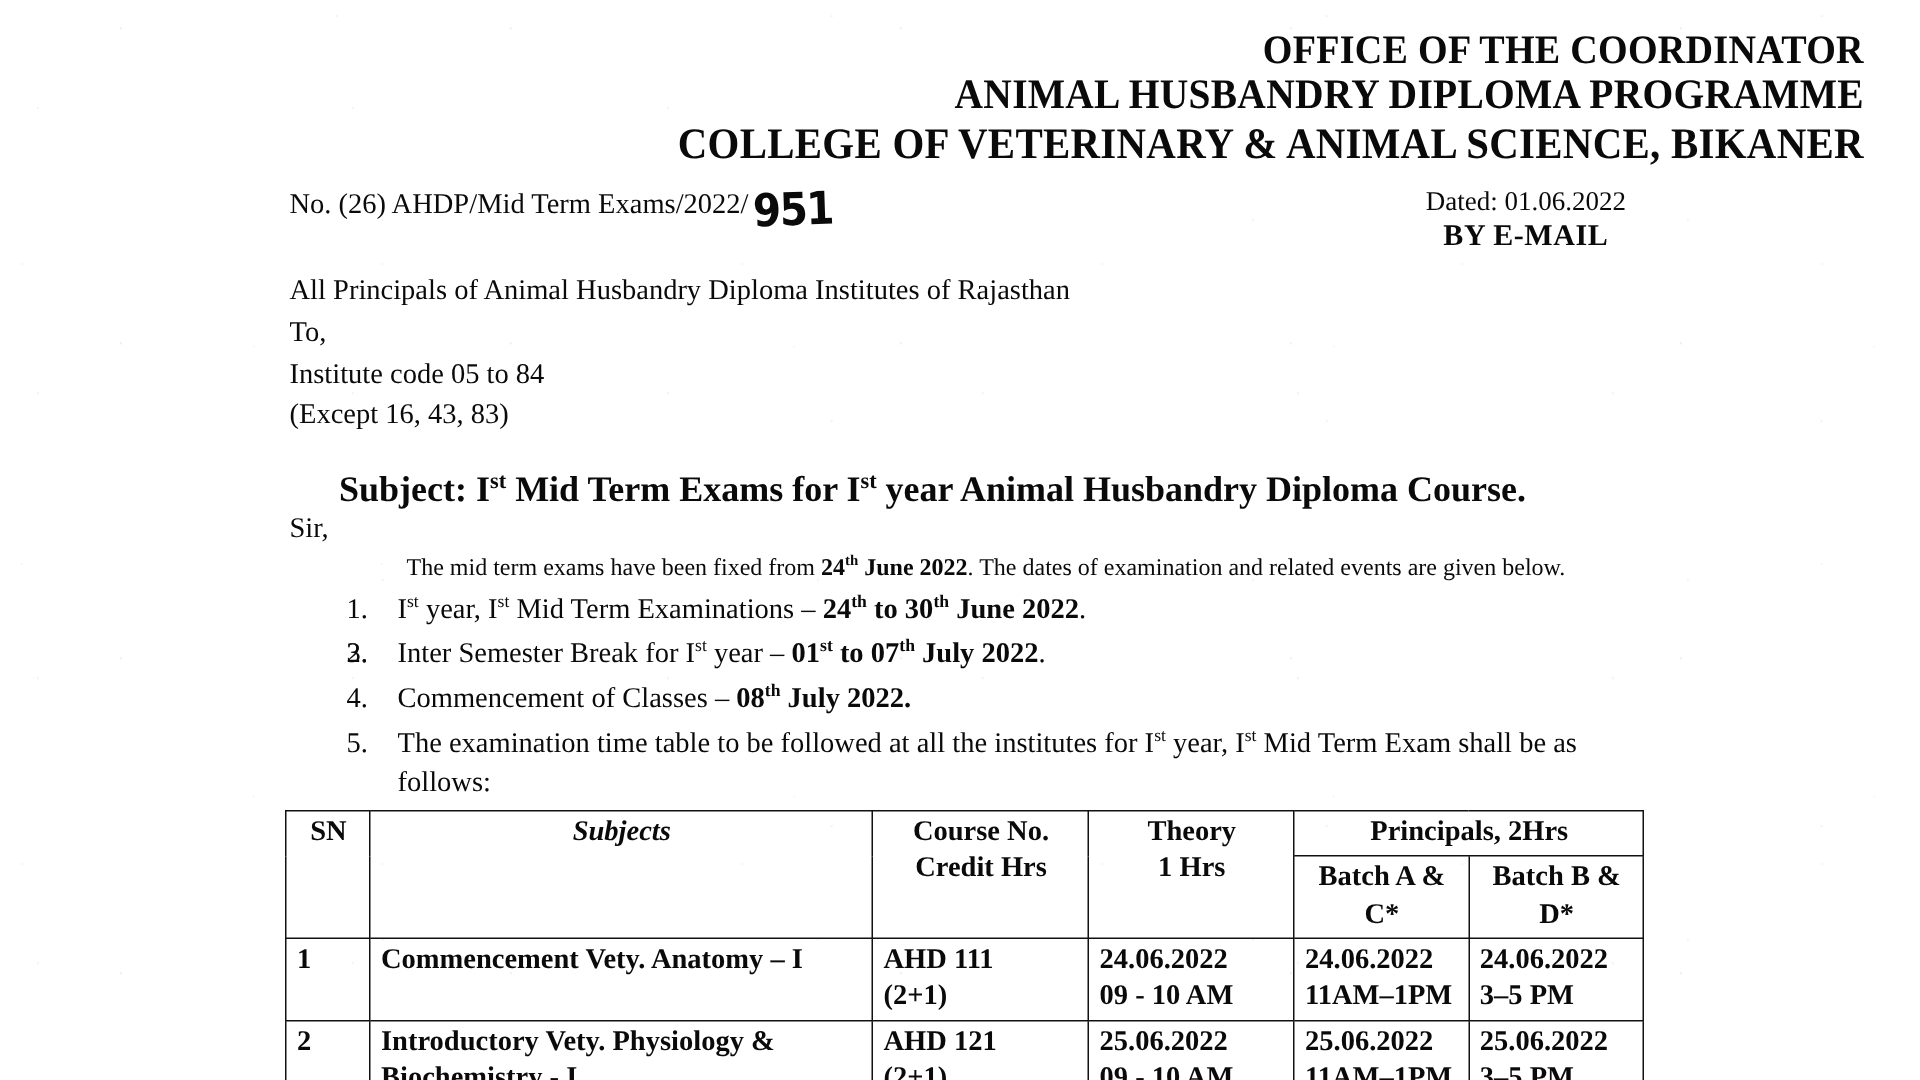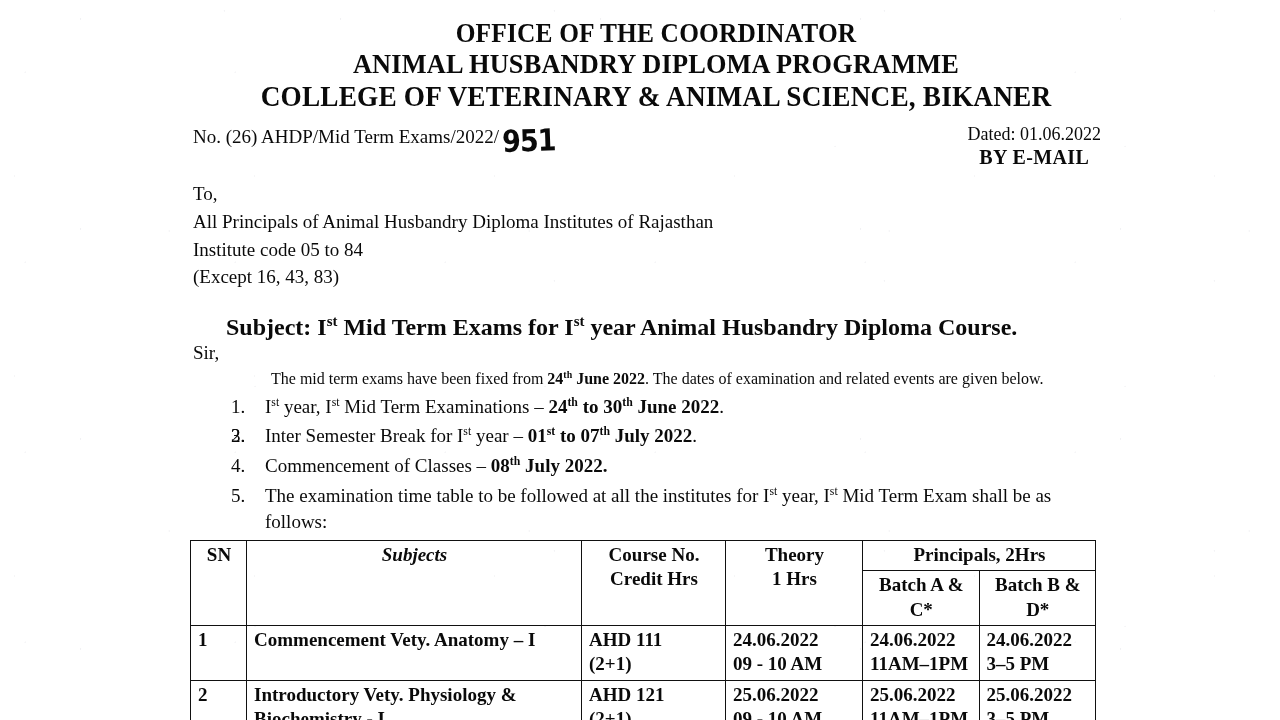--- a/index.html
+++ b/index.html
@@ -18,21 +18,21 @@
   }
   .page {
     position: absolute;
     inset: 0;
     width: 1280px;
     height: 720px;
   }
 
   
   .letterhead {
-    text-align: center;
+    text-align: right;
     padding-top: 18px;
     margin-left: 32px;
   }
   .lh-line {
     font-weight: bold;
     letter-spacing: 0.2px;
     line-height: 1.12;
     transform: scaleX(0.94);
     transform-origin: center;
     white-space: nowrap;
@@ -60,21 +60,21 @@
     font-weight: 600;
     letter-spacing: -1px;
     position: relative;
     top: 7px;
     left: 3px;
     display: inline-block;
     transform: rotate(-2deg) scaleY(1.12);
   }
   .ref-right {
     position: absolute;
-    right: 179px;
+    right: 196px;
     top: 6px;
     text-align: right;
     white-space: nowrap;
   }
   .dated { font-size: 18px; display: block; }
   .by-email {
     font-size: 20px;
     font-weight: bold;
     display: block;
     margin-top: 1px;
@@ -211,22 +211,22 @@
     <div class="ref-no">
       <span>No. (26) AHDP/Mid Term Exams/2022/</span><span class="ref-hand">951</span>
     </div>
     <div class="ref-right">
       <span class="dated">Dated: 01.06.2022</span>
       <span class="by-email">BY E-MAIL</span>
     </div>
   </div>
 
   <div class="addressee">
+    <div>All Principals of Animal Husbandry Diploma Institutes of Rajasthan</div>
     <div>To,</div>
-    <div>All Principals of Animal Husbandry Diploma Institutes of Rajasthan</div>
     <div>Institute code 05 to 84</div>
     <div>(Except 16, 43, 83)</div>
   </div>
 
   <div class="subject">
     <span>Subject:</span><span> I</span><sup>st</sup><span> Mid Term Exams for I</span><sup>st</sup><span> year Animal Husbandry Diploma Course.</span>
   </div>
 
   <div class="salutation">Sir,</div>
 

